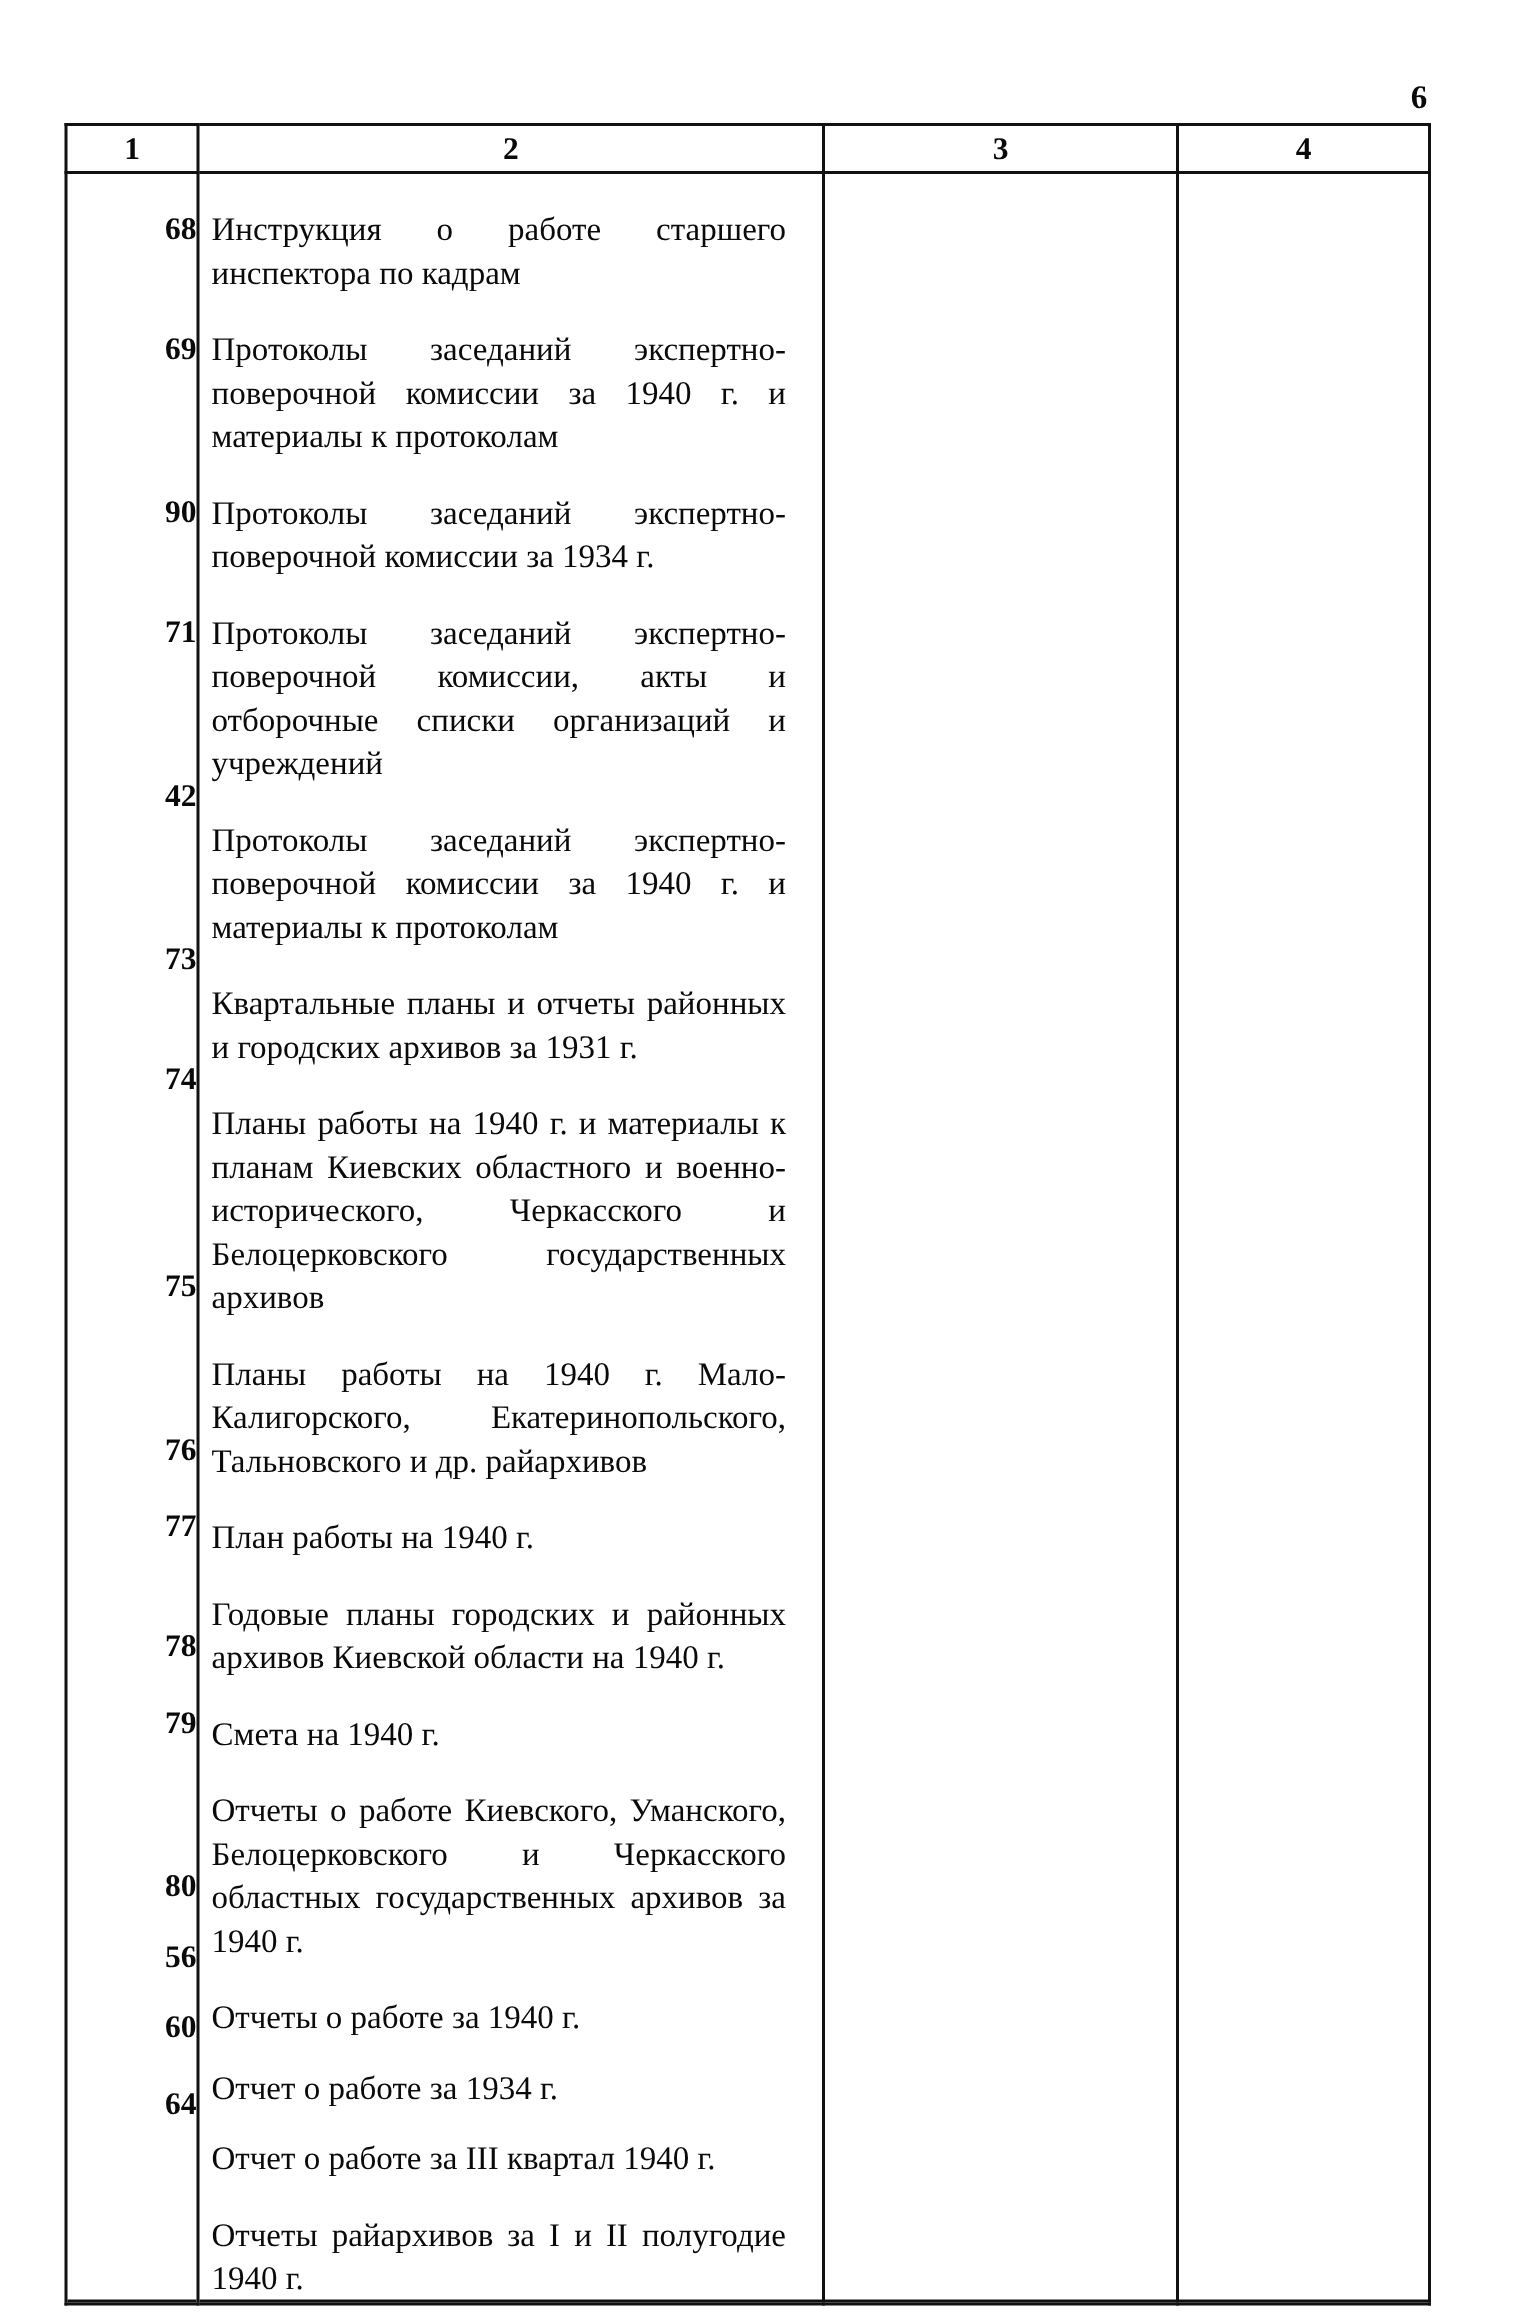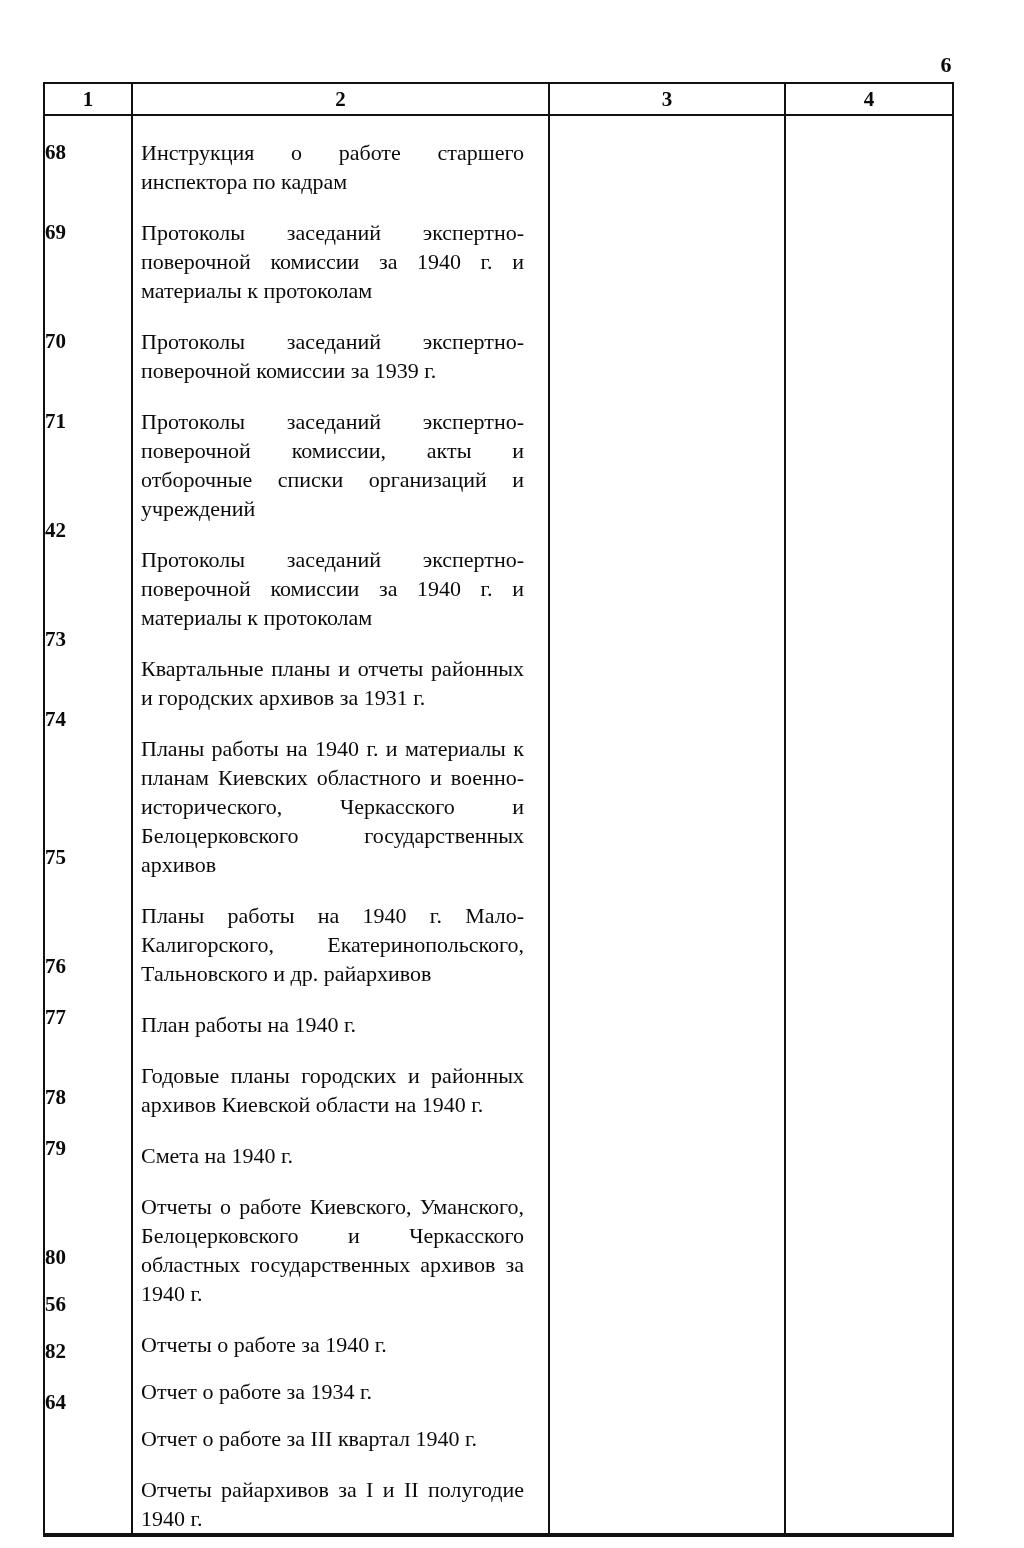--- a/index.html
+++ b/index.html
@@ -82,21 +82,21 @@
     padding: 0;
   }
   .row {
     display: block;
   }
 
   
   .num {
     font-size: 21px;
     font-weight: bold;
-    text-align: left;
+    text-align: right;
     line-height: 29px;
   }
 
   
   .txt {
     font-size: 22px;
     line-height: 29px;
     text-align: justify;
     text-justify: inter-word;
     padding-left: 8px;
@@ -157,21 +157,21 @@
                   <div class="num">68</div>
                   <div style="height: 29px;"></div>
                 </li>
                 <li style="height: 22px;"></li>
                 <li class="row">
                   <div class="num">69</div>
                   <div style="height: 58px;"></div>
                 </li>
                 <li style="height: 22px;"></li>
                 <li class="row">
-                  <div class="num">70</div>
+                  <div class="num">90</div>
                   <div style="height: 29px;"></div>
                 </li>
                 <li style="height: 22px;"></li>
                 <li class="row">
                   <div class="num">71</div>
                   <div style="height: 58px;"></div>
                 </li>
                 <li style="height: 22px;"></li>
                 <li class="row">
                   <div class="num">42</div>
@@ -217,21 +217,21 @@
                   <div class="num">80</div>
                   <div style="height: 0px;"></div>
                 </li>
                 <li style="height: 18px;"></li>
                 <li class="row">
                   <div class="num">56</div>
                   <div style="height: 0px;"></div>
                 </li>
                 <li style="height: 18px;"></li>
                 <li class="row">
-                  <div class="num">82</div>
+                  <div class="num">60</div>
                   <div style="height: 0px;"></div>
                 </li>
                 <li style="height: 22px;"></li>
                 <li class="row">
                   <div class="num">64</div>
                   <div style="height: 29px;"></div>
                 </li>
               </ul>
           </div>
         </td>
@@ -241,21 +241,21 @@
             <ul class="rows" id="txt-list">
                 <li class="row">
                   <div class="txt">Инструкция о работе старшего инспектора по кадрам</div>
                 </li>
                 <li style="height: 22px;"></li>
                 <li class="row">
                   <div class="txt">Протоколы заседаний экспертно-поверочной комиссии за 1940 г. и материалы к протоколам</div>
                 </li>
                 <li style="height: 22px;"></li>
                 <li class="row">
-                  <div class="txt">Протоколы заседаний экспертно-поверочной комиссии за 1939 г.</div>
+                  <div class="txt">Протоколы заседаний экспертно-поверочной комиссии за 1934 г.</div>
                 </li>
                 <li style="height: 22px;"></li>
                 <li class="row">
                   <div class="txt">Протоколы заседаний экспертно-поверочной комиссии, акты и отборочные списки организаций и учреждений</div>
                 </li>
                 <li style="height: 22px;"></li>
                 <li class="row">
                   <div class="txt">Протоколы заседаний экспертно-поверочной комиссии за 1940 г. и материалы к протоколам</div>
                 </li>
                 <li style="height: 22px;"></li>

